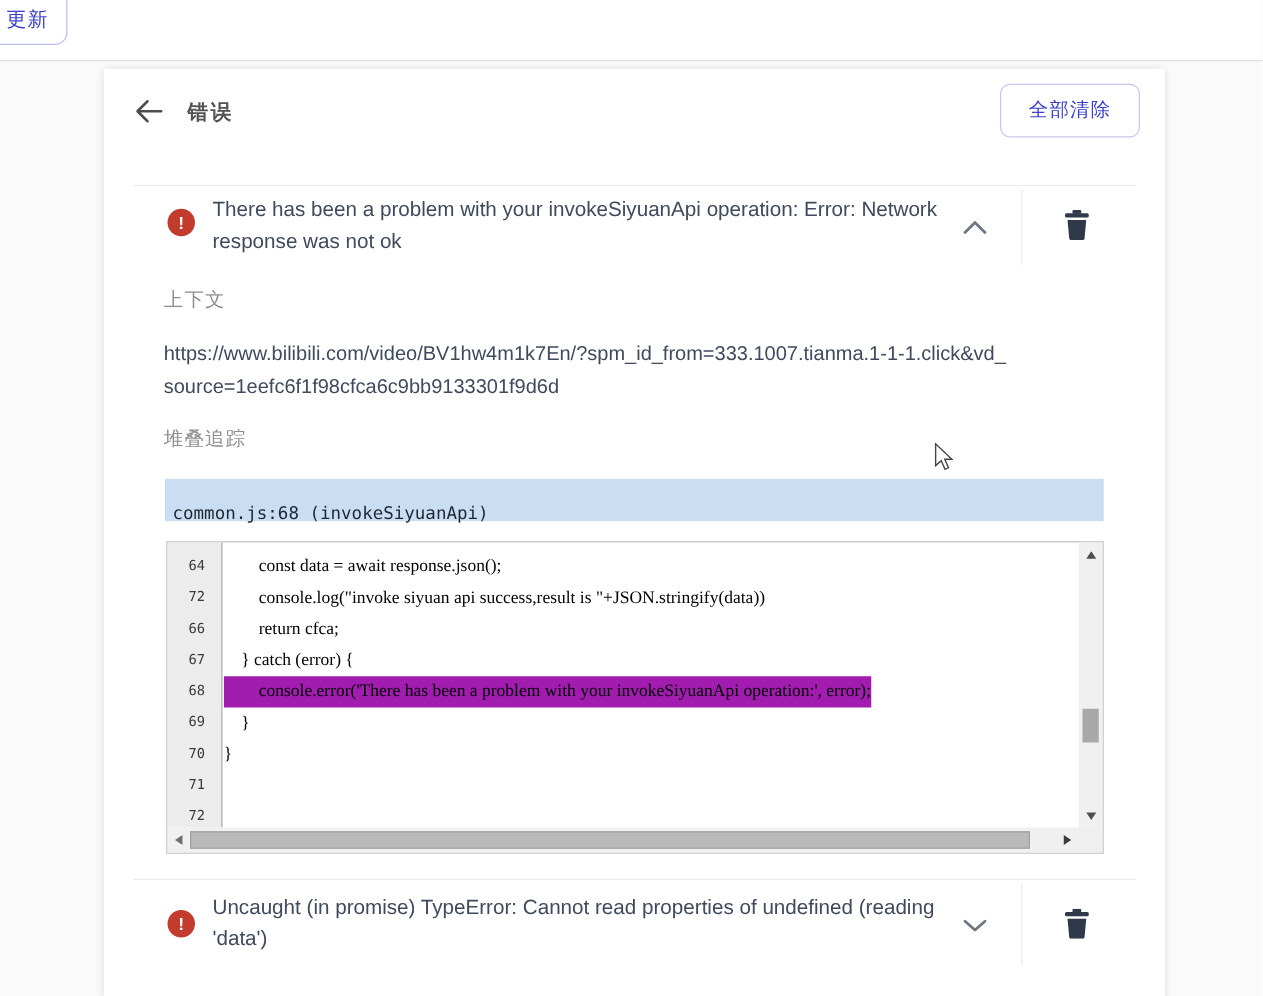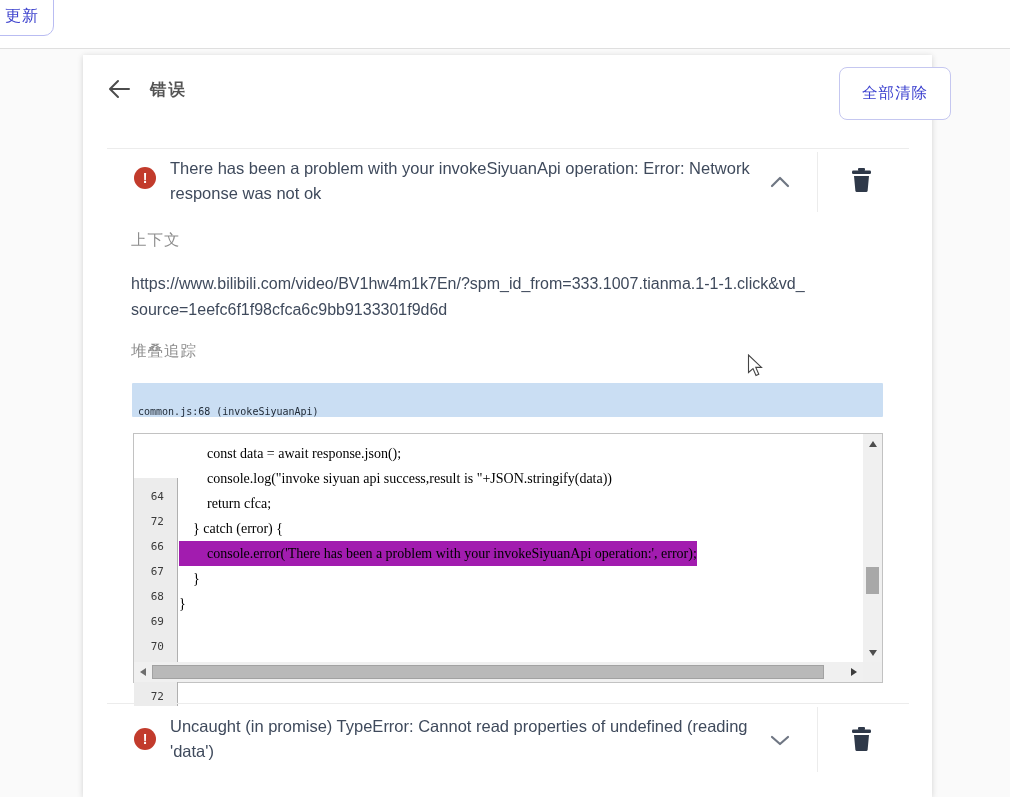--- a/index.html
+++ b/index.html
@@ -6,39 +6,39 @@
   html,body { width:1010px; height:797px; }
   body { font-family:"Liberation Sans", sans-serif; background:#fafafa; position:relative; overflow:hidden; }
 
   .topbar { position:absolute; left:0; top:0; width:1010px; height:49px; background:#ffffff; border-bottom:1px solid #dfdfdf; }
   .update-btn { position:absolute; left:-30px; top:-14px; width:84px; height:50px; background:#ffffff; border:1px solid #b9bcf2; border-radius:10px; color:#3d42cd; font-size:16px; display:flex; align-items:flex-end; justify-content:flex-end; padding:0 14px 8px 0; letter-spacing:1px; }
 
   .card { position:absolute; left:83px; top:55px; width:849px; height:742px; background:#ffffff; box-shadow:0 1px 6px rgba(0,0,0,0.16); }
 
   .back-icon { position:absolute; left:24px; top:23px; width:24px; height:22px; cursor:pointer; }
   .panel-title { position:absolute; left:67px; top:24px; font-size:16.5px; color:#545454; letter-spacing:2px;font-weight:bold; }
-  .clear-all-btn { position:absolute; left:756px; top:12px; width:112px; height:53px; background:#ffffff; border:1.5px solid #c5c7f0; border-radius:8px; color:#3b40cf; font-size:15.5px; display:flex; align-items:center; justify-content:center; letter-spacing:1px; cursor:pointer; }
+  .clear-all-btn { position:absolute; left:717px; top:12px; width:112px; height:43px; background:#ffffff; border:1.5px solid #c5c7f0; border-radius:8px; color:#3b40cf; font-size:15.5px; display:flex; align-items:center; justify-content:center; letter-spacing:1px; cursor:pointer; }
 
   .hdivider { position:absolute; left:24px; width:802px; height:1px; background:#ececec; }
   .vdivider { position:absolute; width:1px; background:#ececec; }
 
   .err-badge { position:absolute; width:22px; height:22px; border-radius:50%; background:#c23b2c; color:#ffffff; font-size:14px; font-weight:bold; display:flex; align-items:center; justify-content:center; }
   .err-msg { position:absolute; left:87px; width:580px; font-size:16.5px; line-height:25px; color:#3f4a5c; }
 
   .chev { position:absolute; width:22px; height:16px; cursor:pointer; }
   .trash { position:absolute; width:21px; height:24px; cursor:pointer; }
 
   .section-label { position:absolute; left:48px; font-size:15.5px; color:#8e8e8e; letter-spacing:1px; }
   .ctx-url { position:absolute; left:48px; top:216px; width:676px; font-size:16px; line-height:25.5px; color:#3f4a5c; word-break:break-all; }
 
   .stack-bar { position:absolute; left:49px; top:328px; width:751px; height:34px; background:#cadef3; border-radius:1px; display:flex; align-items:center; cursor:pointer; }
-  .stack-bar span { font-family:"DejaVu Sans Mono", monospace; font-size:10px; color:#1d2733; padding-left:6px;margin-top:22px; }
+  .stack-bar span { font-family:"DejaVu Sans Mono", monospace; font-size:14px; color:#1d2733; padding-left:6px;margin-top:22px; }
 
   .code-box { position:absolute; left:50px; top:378px; width:750px; height:250px; border:1px solid #c2c2c2; background:#ffffff; }
-  .gutter { position:absolute; left:0; top:0; width:44px; height:228px; background:#ececec; border-right:1px solid #b0b0b0; padding-top:6px;margin-top:44px; }
+  .gutter { position:absolute; left:0; top:0; width:44px; height:228px; background:#ececec; border-right:1px solid #b0b0b0; padding-top:6px; }
   .gutter div { height:25px; text-align:right; padding-right:13px; font-family:"DejaVu Sans Mono", monospace; font-size:11px; line-height:25px; color:#3a3a3a; }
   .code-lines { position:absolute; left:45px; top:0; right:20px; height:228px; overflow:hidden; padding-top:6px; }
   .code-lines div { height:25px; line-height:25px; }
   .code-text { font-family:Liberation Serif, serif; font-size:14px; color:#000; white-space:pre; display:inline-block; }
   .code-text.hl { background:#a21caf; }
 
   .vscroll { position:absolute; right:0; top:0; width:19px; height:228px; background:#f0f0f0; }
   .hscroll { position:absolute; left:0; bottom:0; right:19px; height:20px; background:#f0f0f0; }
   .scroll-corner { position:absolute; right:0; bottom:0; width:19px; height:20px; background:#efefef; }
   .sbtn { position:absolute; display:flex; align-items:center; justify-content:center; cursor:pointer; }

